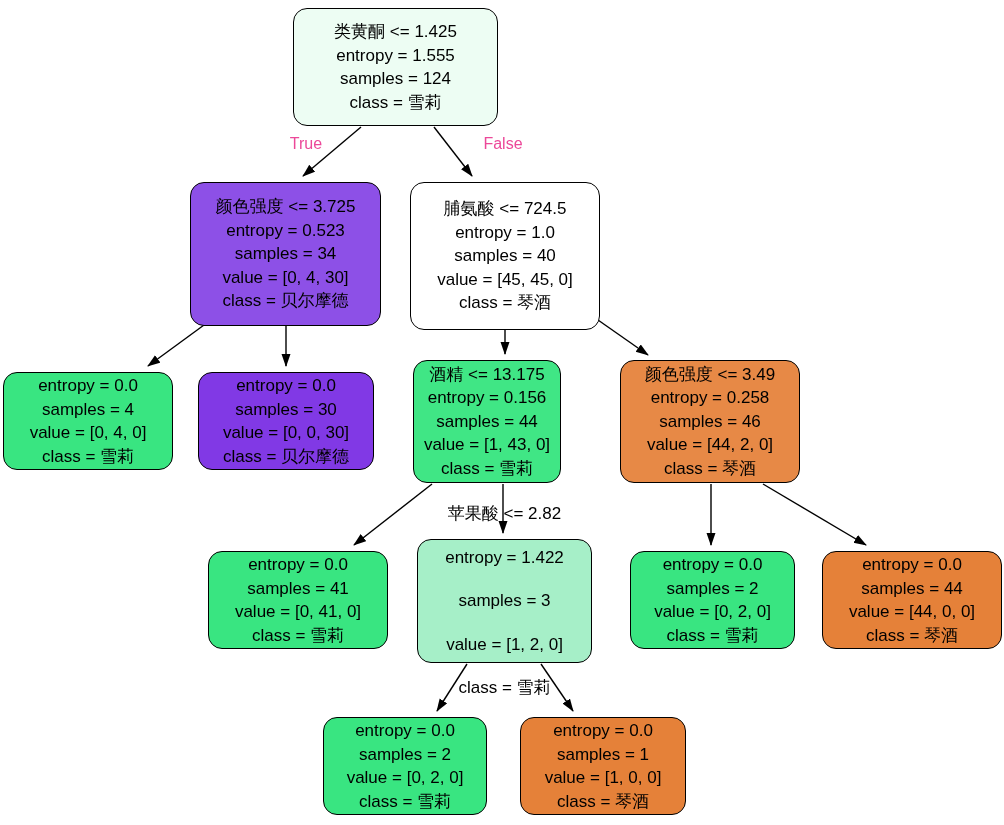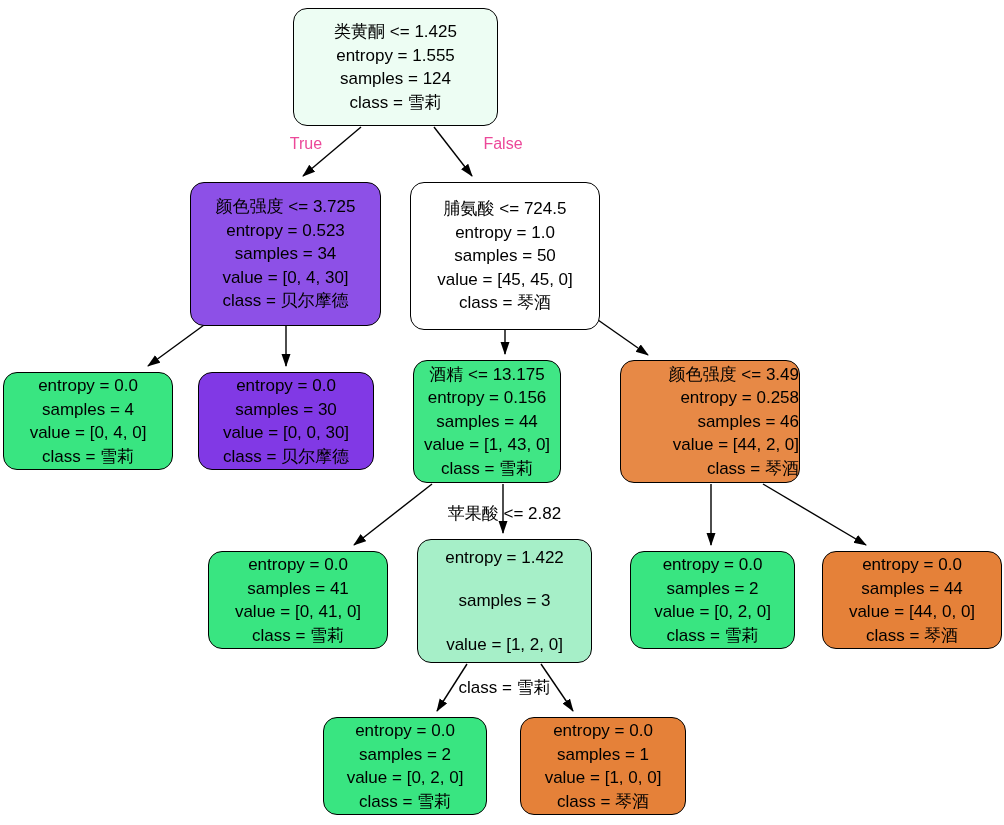--- a/index.html
+++ b/index.html
@@ -86,21 +86,21 @@
       <div class="node" style="left: 190px; top: 182px; width: 191px; height: 144px; background: rgb(141, 80, 231);">
         <span class="node-line">颜色强度 &lt;= 3.725</span>
         <span class="node-line">entropy = 0.523</span>
         <span class="node-line">samples = 34</span>
         <span class="node-line">value = [0, 4, 30]</span>
         <span class="node-line">class = 贝尔摩德</span>
       </div>
       <div class="node" style="left: 410px; top: 182px; width: 190px; height: 148px; background: rgb(255, 255, 255);">
         <span class="node-line">脯氨酸 &lt;= 724.5</span>
         <span class="node-line">entropy = 1.0</span>
-        <span class="node-line">samples = 50</span>
+        <span class="node-line">samples = 40</span>
         <span class="node-line">value = [45, 45, 0]</span>
         <span class="node-line">class = 琴酒</span>
       </div>
       <div class="node" style="left: 3px; top: 372px; width: 170px; height: 98px; background: rgb(57, 229, 129);">
         <span class="node-line">entropy = 0.0</span>
         <span class="node-line">samples = 4</span>
         <span class="node-line">value = [0, 4, 0]</span>
         <span class="node-line">class = 雪莉</span>
       </div>
       <div class="node" style="left: 198px; top: 372px; width: 176px; height: 98px; background: rgb(129, 57, 229);">
@@ -109,21 +109,21 @@
         <span class="node-line">value = [0, 0, 30]</span>
         <span class="node-line">class = 贝尔摩德</span>
       </div>
       <div class="node" style="left: 413px; top: 360px; width: 148px; height: 123px; background: rgb(64, 230, 133);">
         <span class="node-line">酒精 &lt;= 13.175</span>
         <span class="node-line">entropy = 0.156</span>
         <span class="node-line">samples = 44</span>
         <span class="node-line">value = [1, 43, 0]</span>
         <span class="node-line">class = 雪莉</span>
       </div>
-      <div class="node" style="left: 620px; top: 360px; width: 180px; height: 123px; background: rgb(231, 137, 70); align-items: flex-end;">
+      <div class="node" style="left: 620px; top: 360px; width: 180px; height: 123px; background: rgb(231, 137, 70);">
         <span class="node-line">颜色强度 &lt;= 3.49</span>
         <span class="node-line">entropy = 0.258</span>
         <span class="node-line">samples = 46</span>
         <span class="node-line">value = [44, 2, 0]</span>
         <span class="node-line">class = 琴酒</span>
       </div>
       <div class="node" style="left: 208px; top: 551px; width: 180px; height: 98px; background: rgb(57, 229, 129);">
         <span class="node-line">entropy = 0.0</span>
         <span class="node-line">samples = 41</span>
         <span class="node-line">value = [0, 41, 0]</span>

